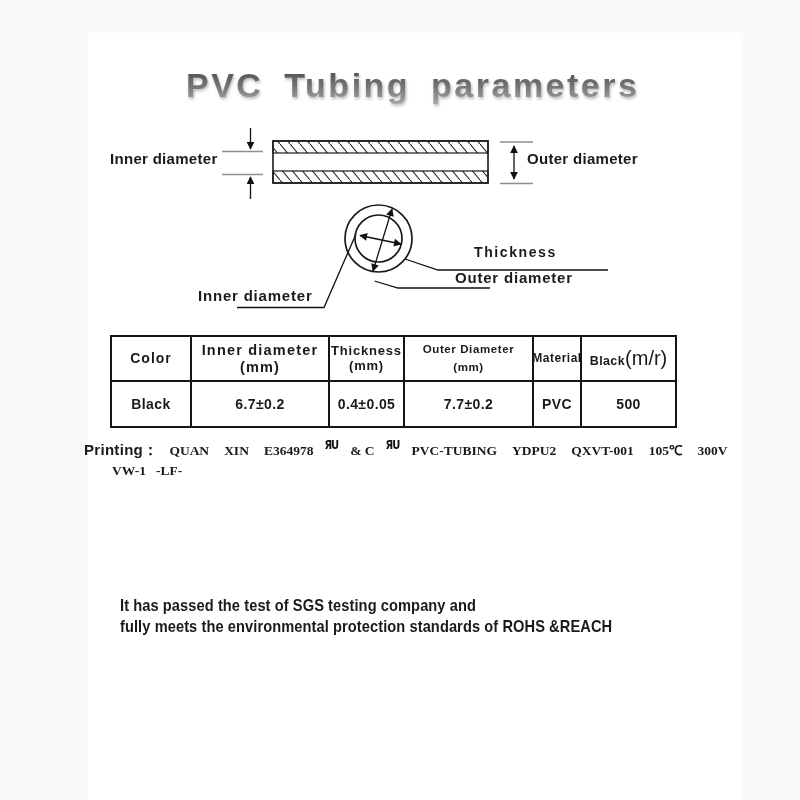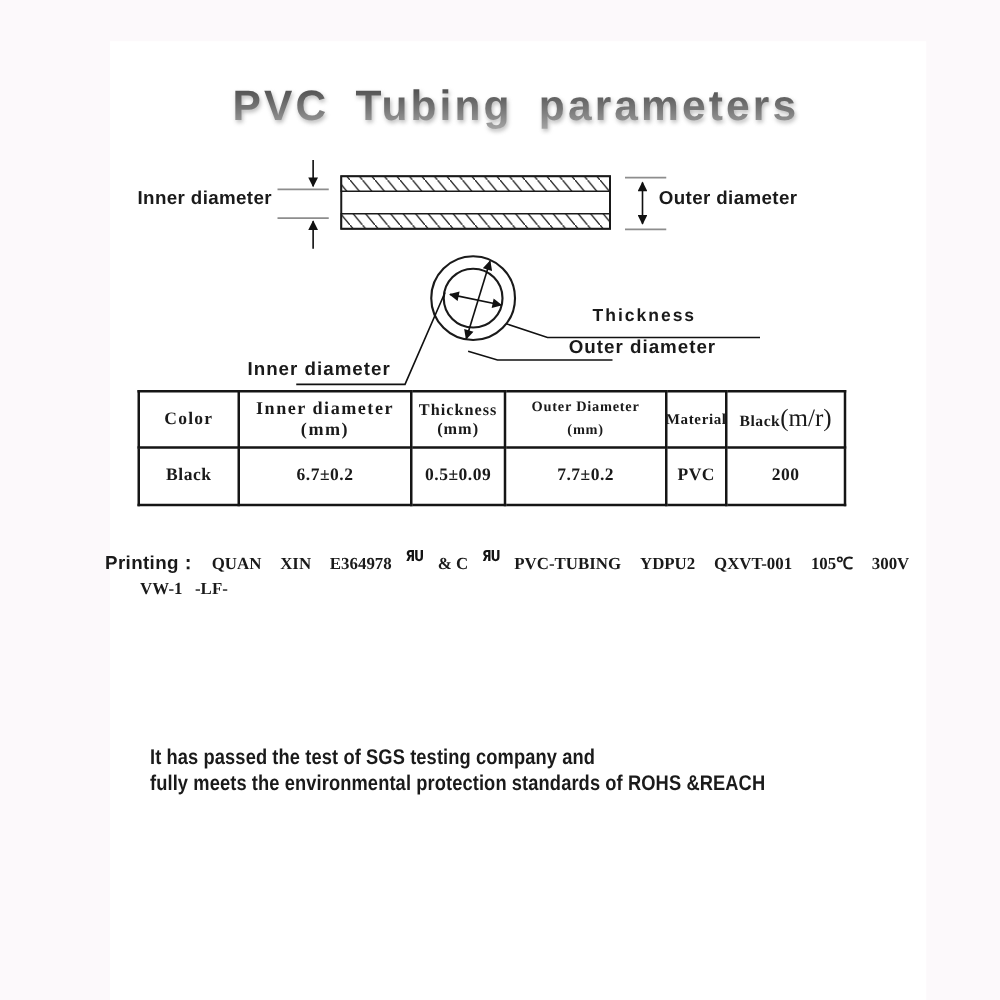--- a/index.html
+++ b/index.html
@@ -23,22 +23,22 @@
   }
   svg.diagram{position:absolute;left:0;top:0;width:800px;height:800px;}
   .dlabel{position:absolute;font-weight:bold;white-space:nowrap;}
   .lbl-tube-inner{left:110px;top:150px;font-size:15px;letter-spacing:0.3px;}
   .lbl-tube-outer{left:527px;top:150px;font-size:15px;letter-spacing:0.3px;}
   .lbl-thickness{left:474px;top:244px;font-size:14px;letter-spacing:1.6px;}
   .lbl-circ-outer{left:455px;top:269px;font-size:15px;letter-spacing:0.8px;}
   .lbl-circ-inner{left:198px;top:287px;font-size:15px;letter-spacing:0.8px;}
 
   table.params{
-    position:absolute;left:110px;top:312px;width:565px;
-    border-collapse:collapse;table-layout:fixed;font-family:Liberation Serif, serif;
+    position:absolute;left:110px;top:335px;width:565px;
+    border-collapse:collapse;table-layout:fixed;
   }
   table.params td{
     border:2px solid #151515;padding:0;text-align:center;vertical-align:middle;
     overflow:visible;
   }
   table.params .hrow td{height:43px;}
   table.params .drow td{height:44px;}
   .hcell{display:flex;flex-direction:column;align-items:center;justify-content:center;line-height:1.12;}
   .h-color{font-weight:bold;font-size:14px;letter-spacing:1px;}
   .h-inner{font-weight:bold;font-size:14.5px;letter-spacing:1.2px;}
@@ -175,24 +175,24 @@
     </td>
     <td>
       <div class="hcell h-len">
             <div><span>Black</span><span class="thin">(m/r)</span></div>
           </div>
     </td>
   </tr>
   <tr class="drow">
     <td class="dval">Black</td>
     <td class="dval">6.7±0.2</td>
-    <td class="dval">0.5±0.09</td>
+    <td class="dval">0.4±0.05</td>
     <td class="dval">7.7±0.2</td>
     <td class="dval">PVC</td>
-    <td class="dval">200</td>
+    <td class="dval">500</td>
   </tr>
 </tbody>
   </table>
 
 <div class="printing-row">
   <span class="printing-label">Printing：</span>
   <span class="ptoken">QUAN</span>
   <span class="ptoken">XIN</span>
   <span class="ptoken">E364978</span>
   <span class="ulmark">ЯU</span>

